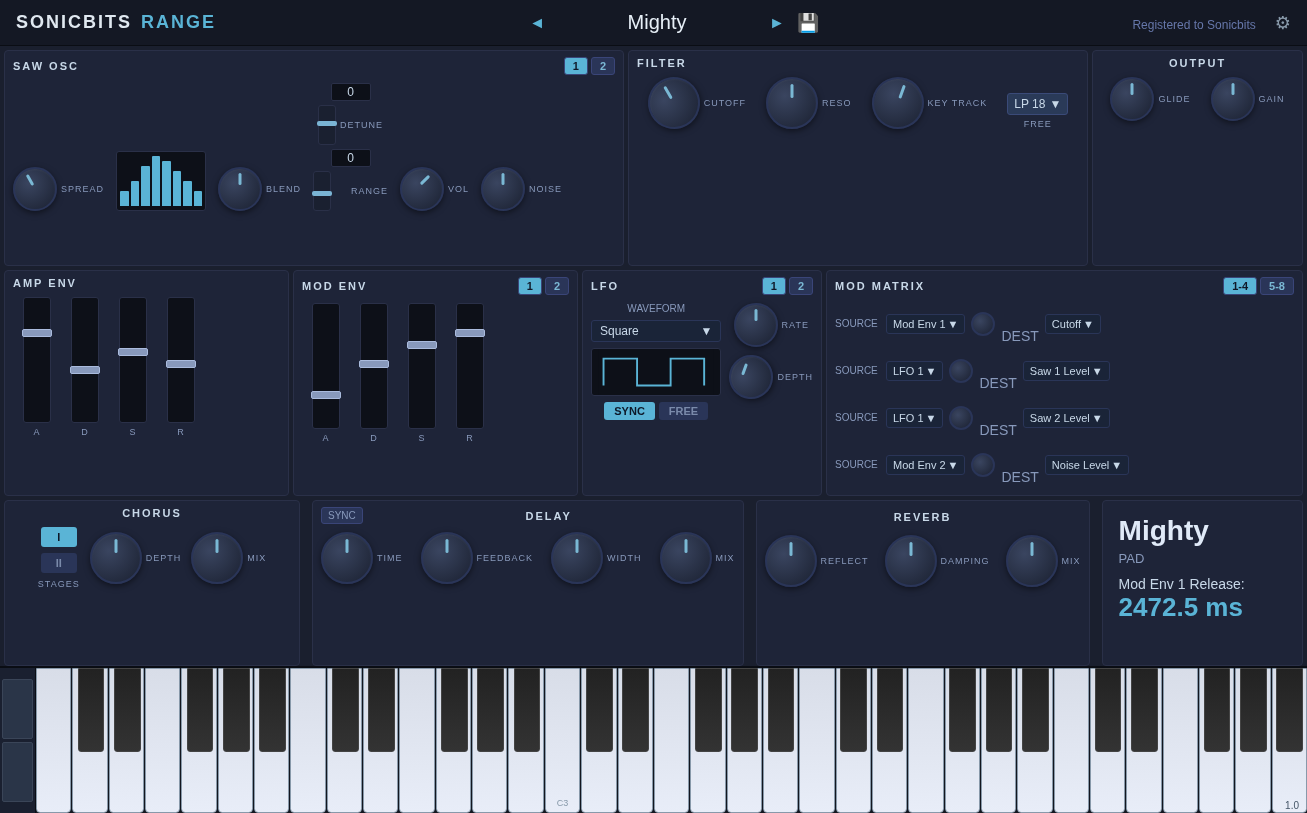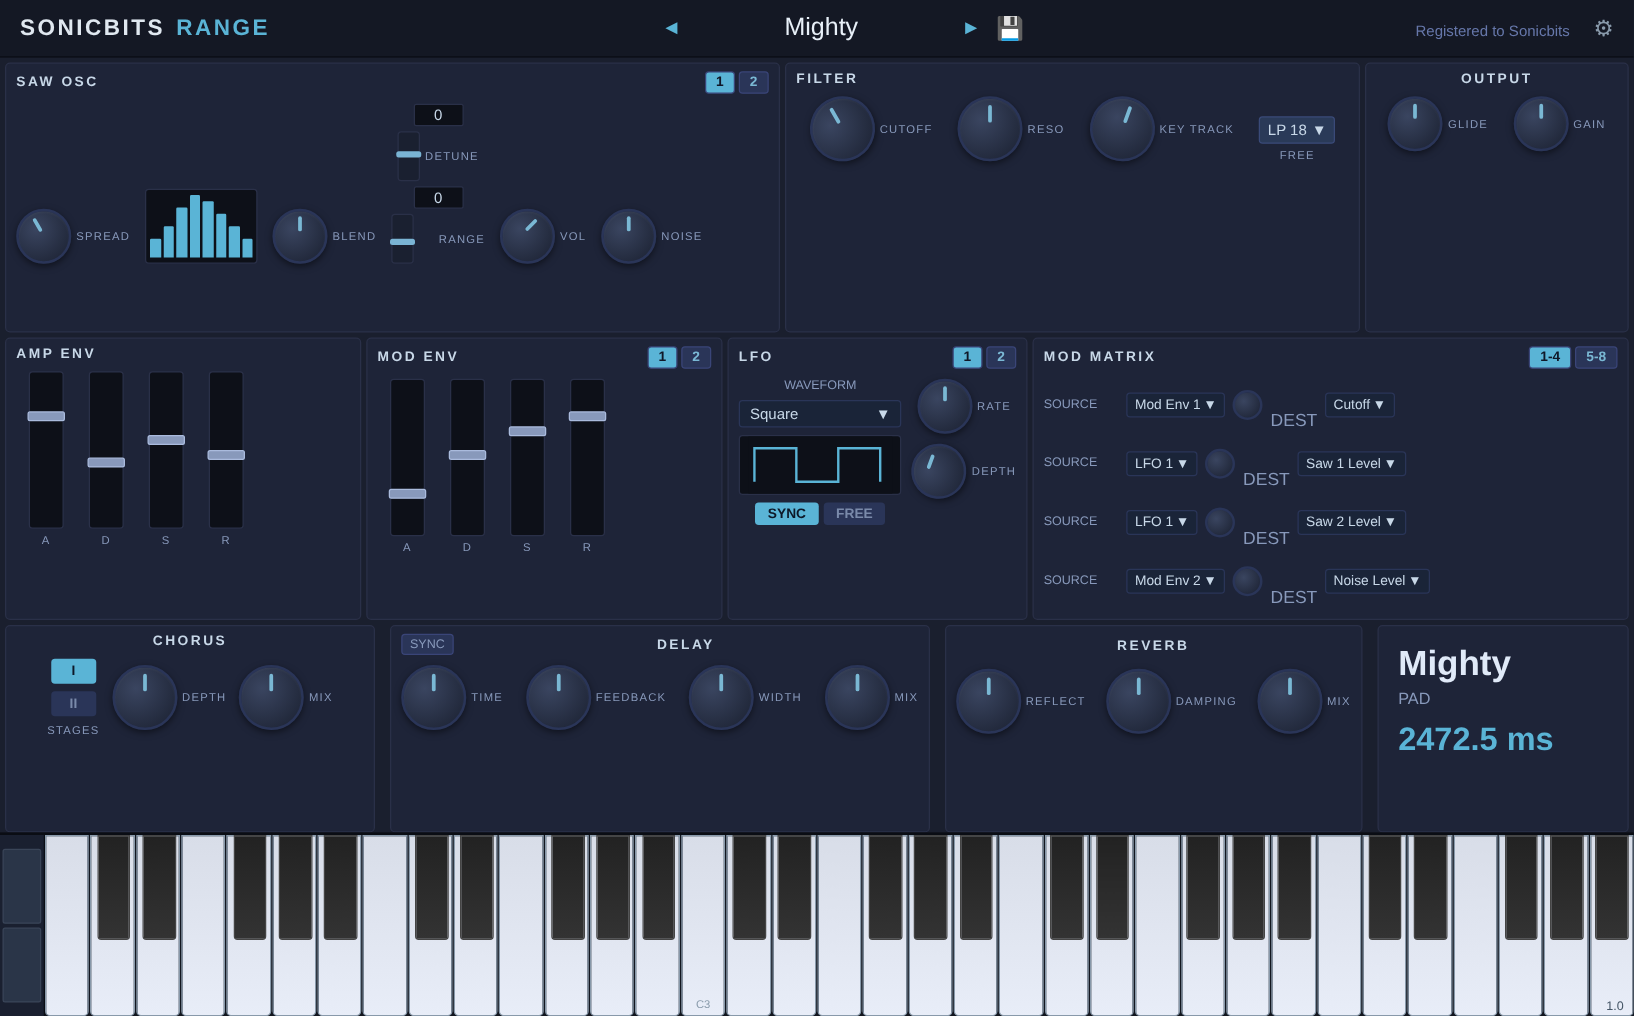--- a/index.html
+++ b/index.html
@@ -244,21 +244,20 @@
       background: #1a2438;
       border: 1px solid #2a3558;
       border-radius: 3px;
       color: #c8d8e8;
       padding: 3px 6px;
       font-size: 11px;
       cursor: pointer;
       display: flex;
       align-items: center;
       gap: 2px;
-      margin-left: 15px;
     }
     .matrix-knob {
       width: 24px;
       height: 24px;
       border-radius: 50%;
       background: radial-gradient(circle at 35% 35%, #3a4560, #1a2030);
       border: 2px solid #2a3558;
       cursor: pointer;
       flex-shrink: 0;
     }
@@ -775,20 +774,21 @@
         <div class="knob-container">
           <div class="knob knob-lg"></div>
           <span class="knob-label">MIX</span>
         </div>
       </div>
     </div>
 
     <div class="panel-info">
       <div class="info-title">Mighty</div>
       <div class="info-category">PAD</div>
+      <div class="info-param-label">Mod Env 1 Release:</div>
       <div class="info-param-value">2472.5 ms</div>
     </div>
   </div>
 
   <div id="keyboard-section">
     <div class="pitch-strip">
       <div class="pitch-btn"></div>
       <div class="pitch-btn"></div>
     </div>
     <div class="keyboard-container">

